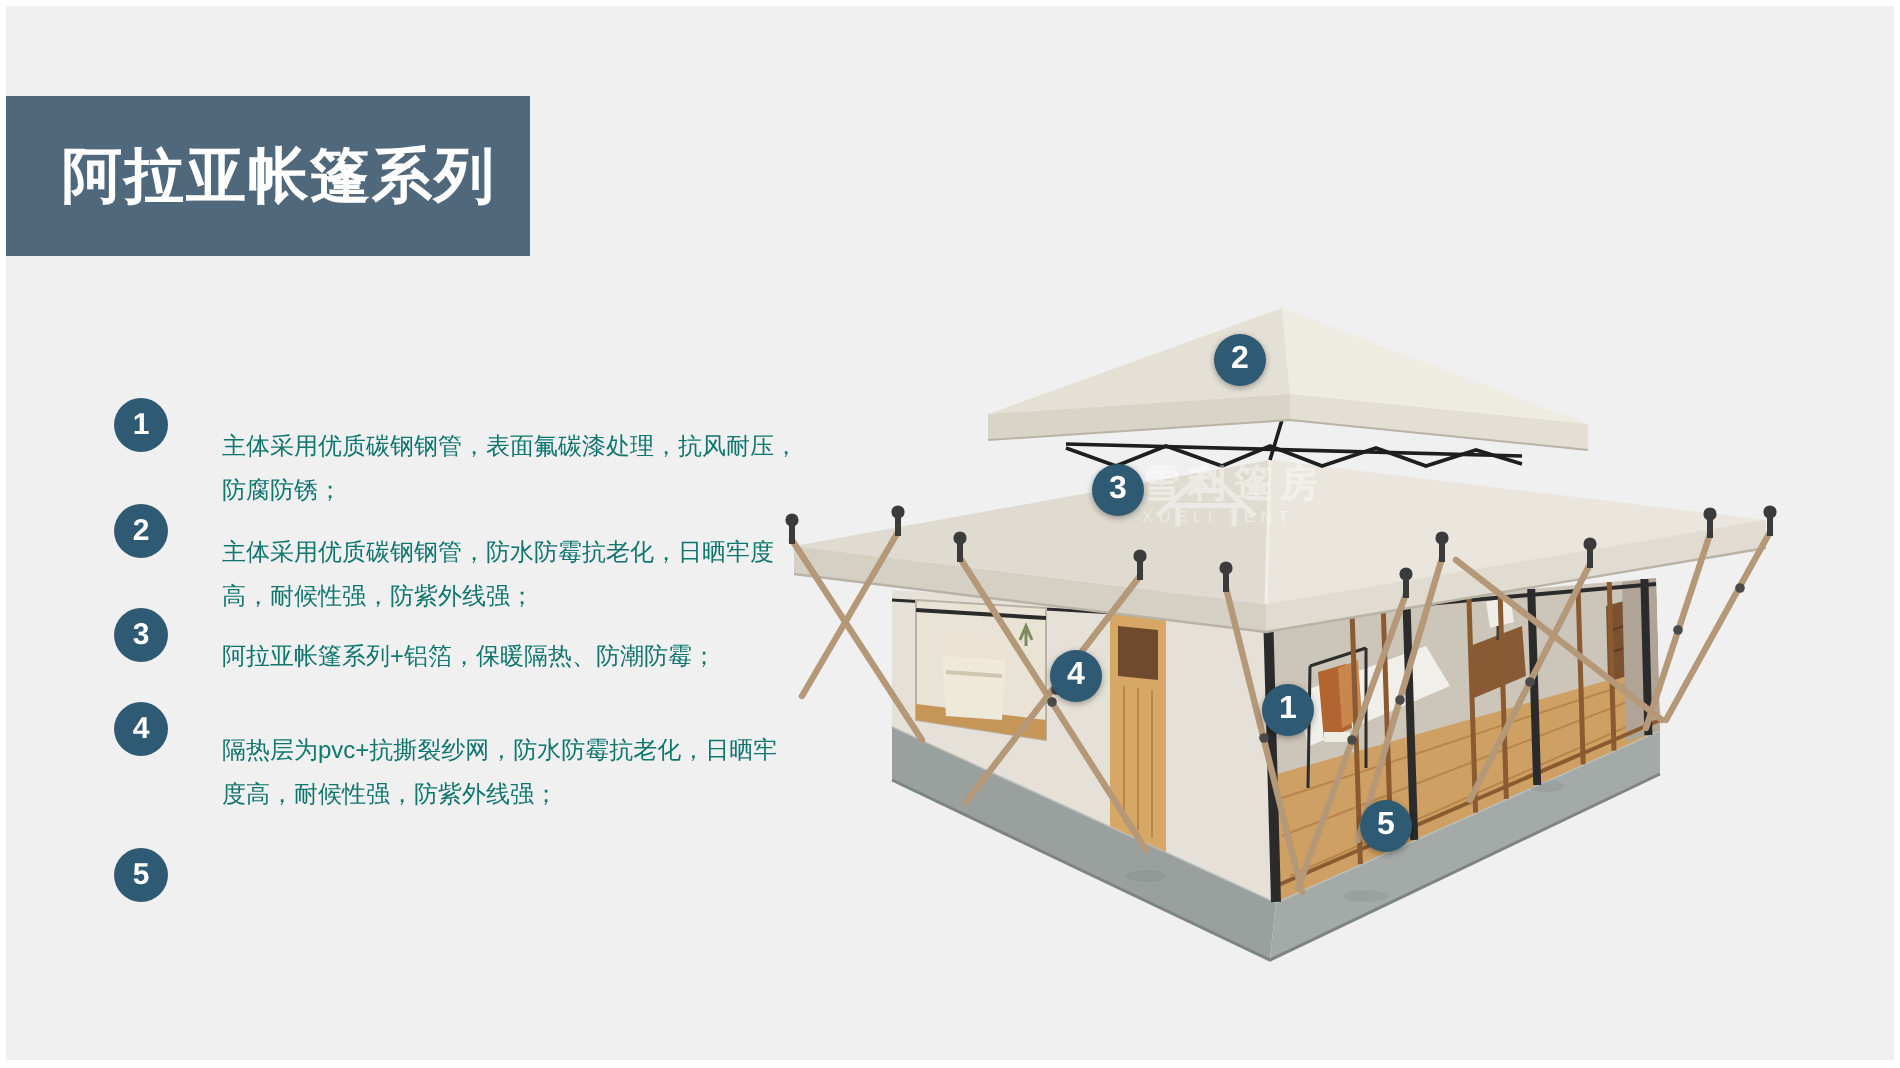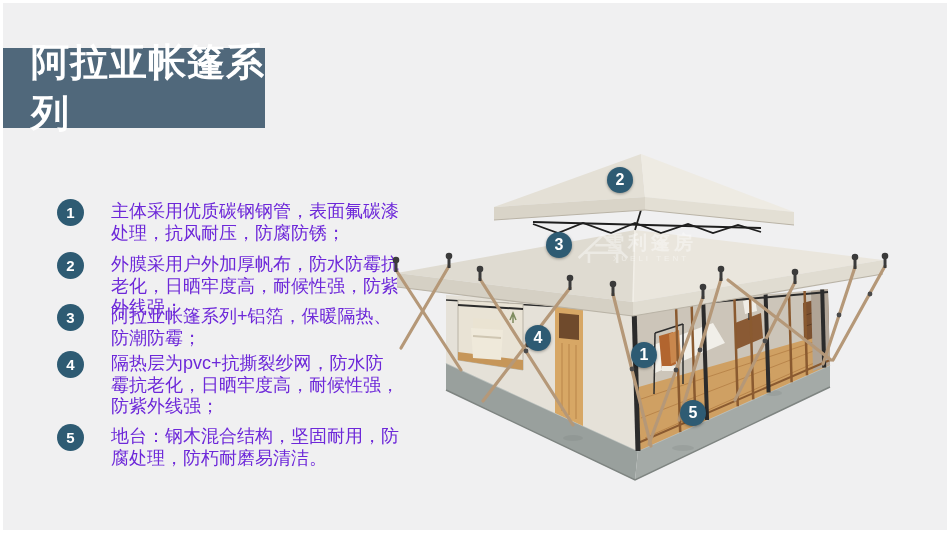--- a/index.html
+++ b/index.html
@@ -3,77 +3,76 @@
 <meta charset="utf-8">
 <style>
   html,body{margin:0;padding:0;}
   body{font-family:"Liberation Sans","DejaVu Sans",sans-serif;background:#ffffff;}
   .canvas{position:relative;width:950px;height:534px;background:#ffffff;overflow:hidden;}
   .inner{position:absolute;left:3px;top:3px;right:3px;bottom:4px;background:#f0f0f1;}
 
   
   .title-box{position:absolute;left:0px;top:45px;width:262px;height:80px;background:#50687b;
     display:flex;align-items:center;padding-left:28px;box-sizing:border-box;}
-  .title-box span{color:#ffffff;font-size:38px;font-weight:bold;letter-spacing:1px;}
+  .title-box span{color:#ffffff;font-size:30px;font-weight:bold;letter-spacing:1px;}
 
   
   .feat-row{position:absolute;left:54px;display:flex;}
   .feat-badge{width:27px;height:27px;border-radius:50%;background:#2e5b73;color:#fff;
     font-size:15px;font-weight:bold;display:flex;align-items:center;justify-content:center;
     flex:0 0 27px;}
-  .feat-text{margin-left:27px;width:288px;font-size:18px;line-height:21.5px;color:#6d28d9;
-    margin-top:2px;}
+  .feat-text{margin-left:27px;width:288px;font-size:12px;line-height:21.5px;color:#0f766e;
+    margin-top:14px;}
   .r1{top:196px}.r2{top:249px}.r3{top:301px}.r4{top:348px}.r5{top:421px}
 
   
   .tent-area{position:absolute;left:380px;top:135px;width:520px;height:360px;}
   .tent-area svg{position:absolute;left:0;top:0;}
 
   
   .marker{position:absolute;width:26px;height:26px;border-radius:50%;background:#2e5b73;
     color:#fff;font-size:16px;font-weight:bold;display:flex;align-items:center;
     justify-content:center;box-shadow:0 1px 3px rgba(0,0,0,.35);}
   .mk2{left:224px;top:29px}.mk3{left:163px;top:94px}.mk4{left:142px;top:187px}
   .mk1{left:248px;top:204px}.mk5{left:297px;top:262px}
 
   
-  .watermark{position:absolute;left:188px;top:94px;width:160px;text-align:center;
+  .watermark{position:absolute;left:188px;top:94px;width:160px;
     color:#ffffff;opacity:.42;pointer-events:none;}
   .watermark .wm-cn{font-size:19px;font-weight:bold;letter-spacing:4px;line-height:22px;}
   .watermark .wm-en{font-size:8px;letter-spacing:3px;line-height:10px;}
 </style>
 </head>
 <body>
 
 <div class="canvas">
   <div class="inner">
 
     <div class="title-box">
       <span>阿拉亚帐篷系列</span>
     </div>
 
     <div class="feat-row r1">
       <div class="feat-badge">1</div>
       <div class="feat-text">主体采用优质碳钢钢管，表面氟碳漆处理，抗风耐压，防腐防锈；</div>
     </div>
     <div class="feat-row r2">
       <div class="feat-badge">2</div>
-      <div class="feat-text">外膜采用户外加厚帆布，防水防霉抗老化，日晒牢度高，耐候性强，防紫外线强；</div>
+      <div class="feat-text">主体采用优质碳钢钢管，防水防霉抗老化，日晒牢度高，耐候性强，防紫外线强；</div>
     </div>
     <div class="feat-row r3">
       <div class="feat-badge">3</div>
       <div class="feat-text">阿拉亚帐篷系列+铝箔，保暖隔热、防潮防霉；</div>
     </div>
     <div class="feat-row r4">
       <div class="feat-badge">4</div>
       <div class="feat-text">隔热层为pvc+抗撕裂纱网，防水防霉抗老化，日晒牢度高，耐候性强，防紫外线强；</div>
     </div>
     <div class="feat-row r5">
       <div class="feat-badge">5</div>
-      <div class="feat-text">地台：钢木混合结构，坚固耐用，防腐处理，防朽耐磨易清洁。</div>
     </div>
 
     <div class="tent-area">
       <svg width="520" height="360" viewBox="0 0 520 360">
 
         <g>
           <polygon points="63,225 255,313 252,342 63,252" fill="#99a09d"></polygon>
           <polygon points="255,313 447,227 447,249 252,342" fill="#a4aaa7"></polygon>
           <polyline points="63,225 255,313 447,227" fill="none" stroke="#b9bfbc" stroke-width="1.5"></polyline>
           <polyline points="63,252 252,342 447,249" fill="none" stroke="#7e8481" stroke-width="1.5"></polyline>

